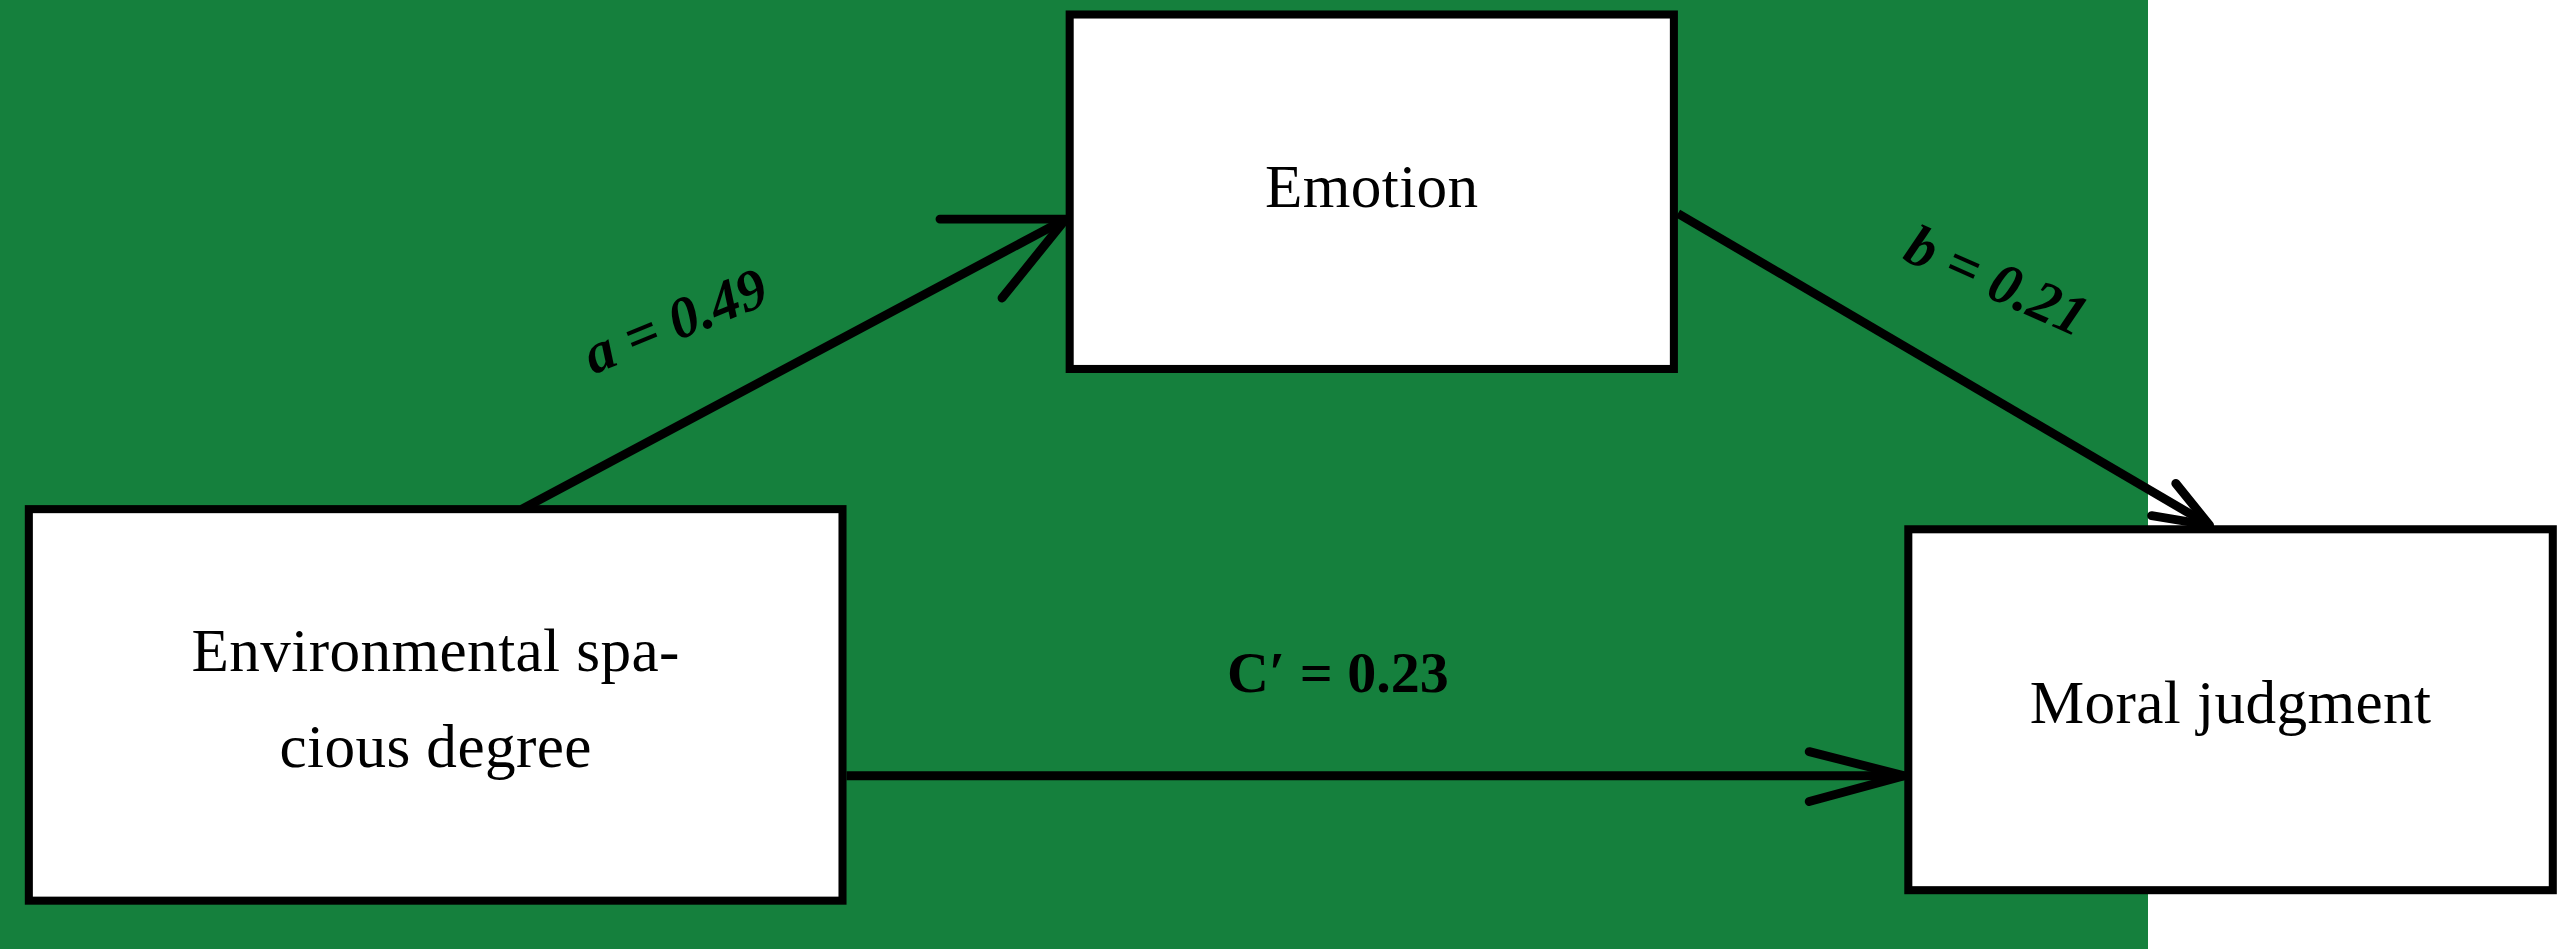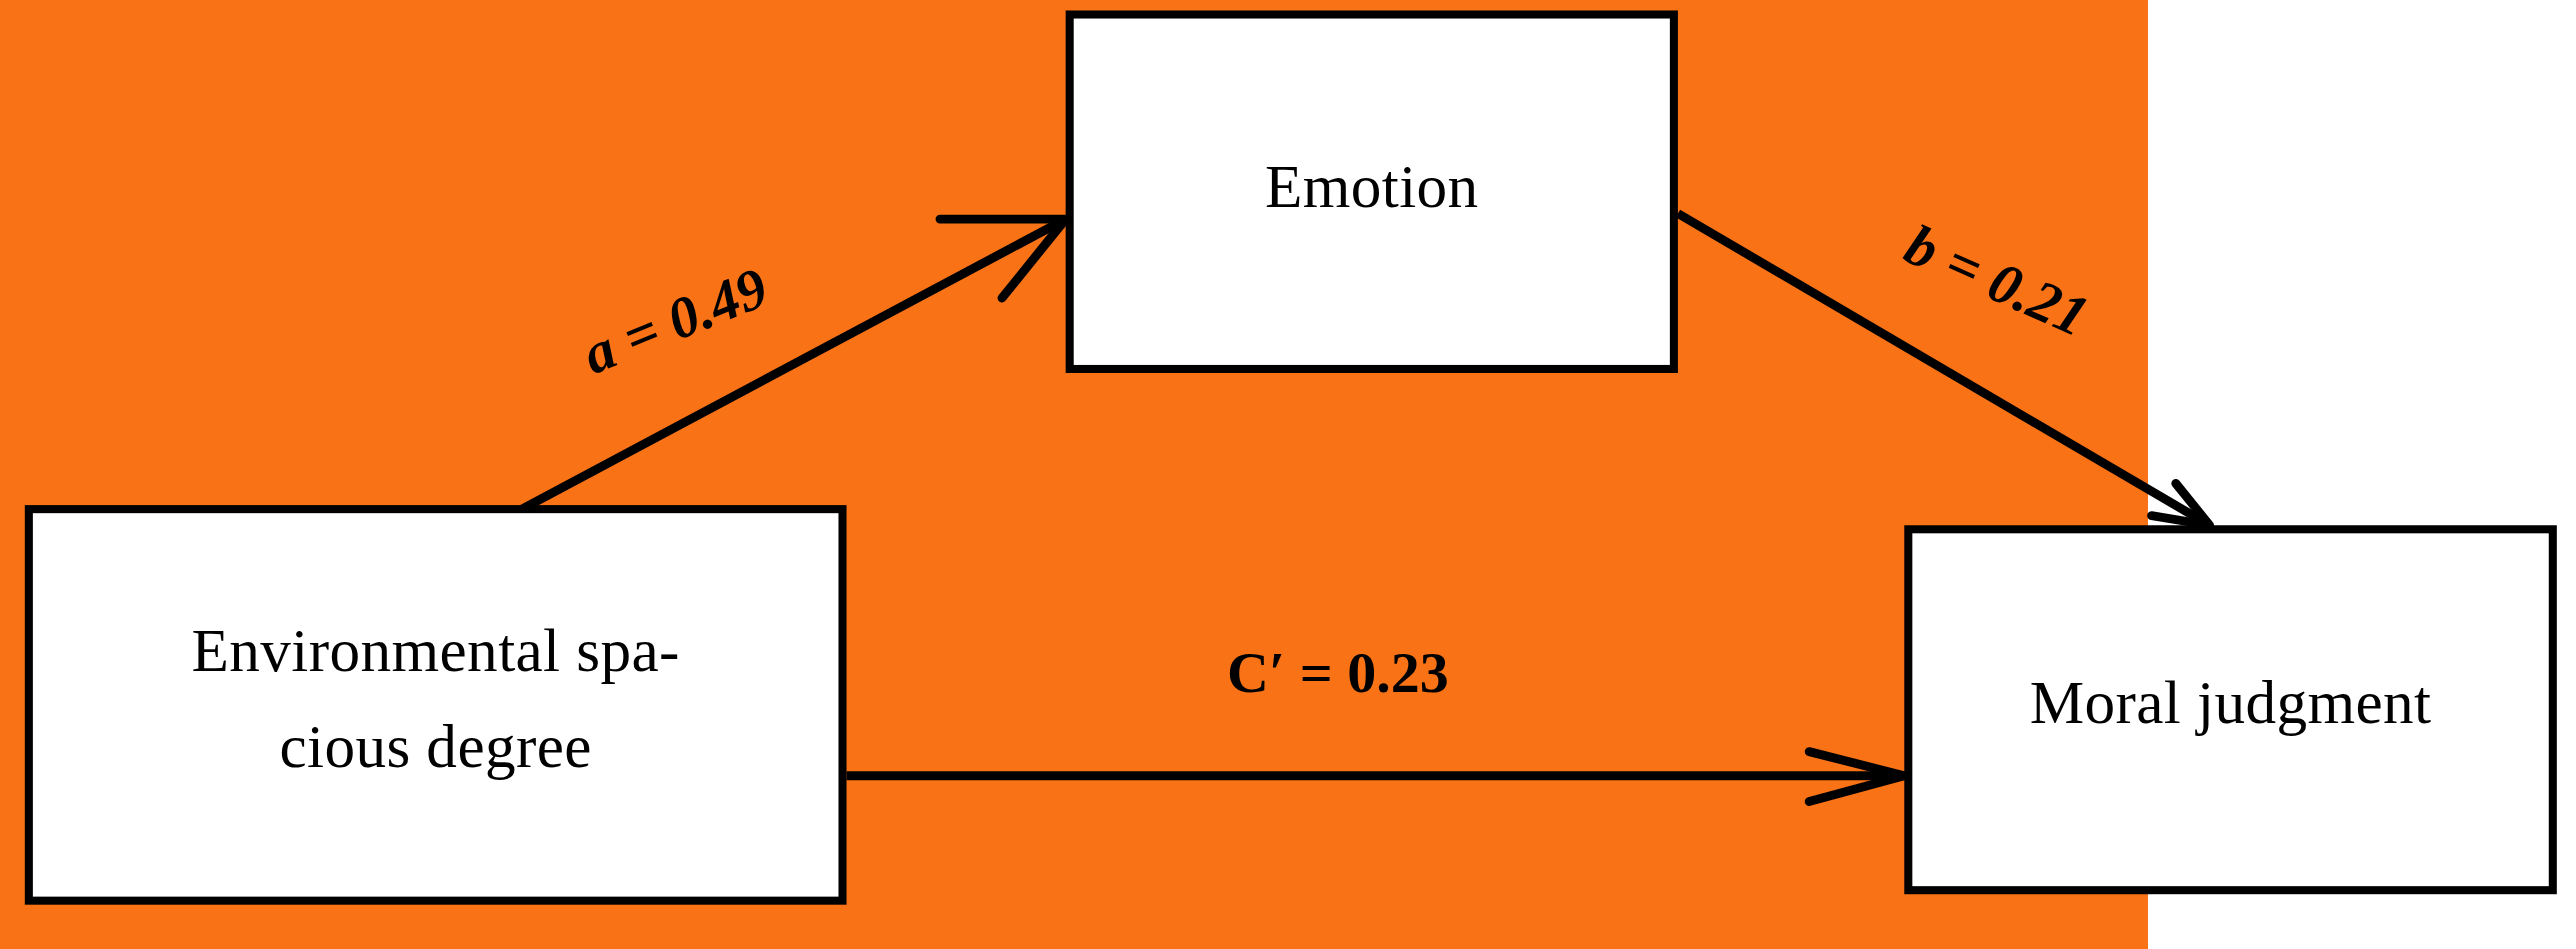--- a/index.html
+++ b/index.html
@@ -10,21 +10,21 @@
   body {
     width: 2576px;
     height: 949px;
     overflow: hidden;
     font-family: "Liberation Serif", "DejaVu Serif", serif;
   }
   #diagram-root {
     position: relative;
     width: 2148px;
     height: 949px;
-    background: #f97316;
+    background: #15803d;
   }
   svg.diagram-canvas {
     position: absolute;
     top: 0;
     left: 0;
     width: 2576px;
     height: 949px;
     display: block;
   }
   .node-box {

